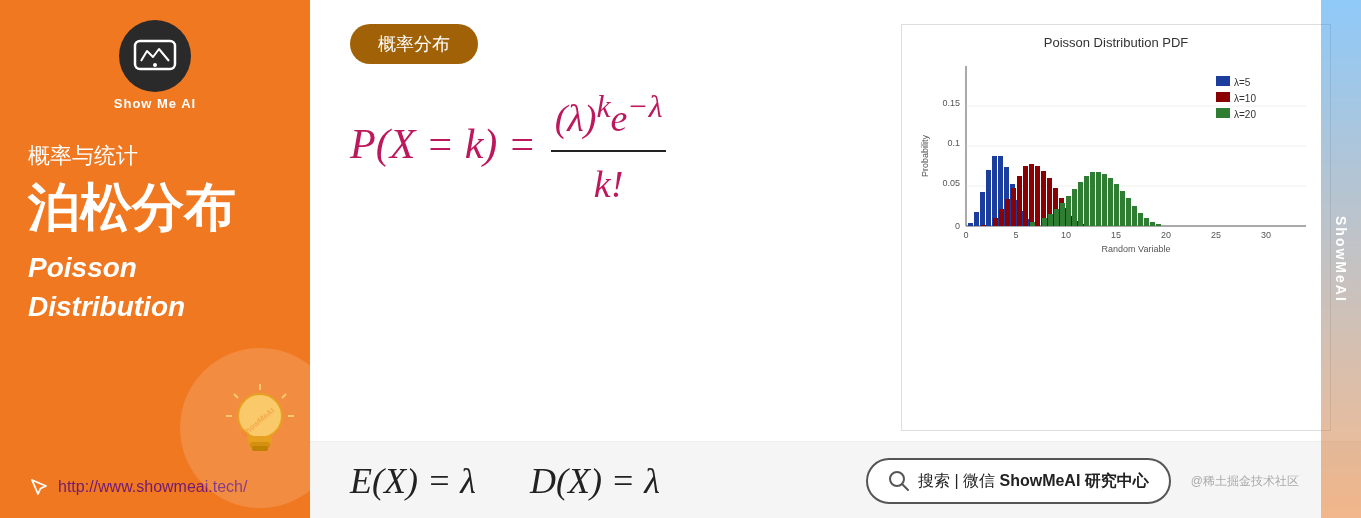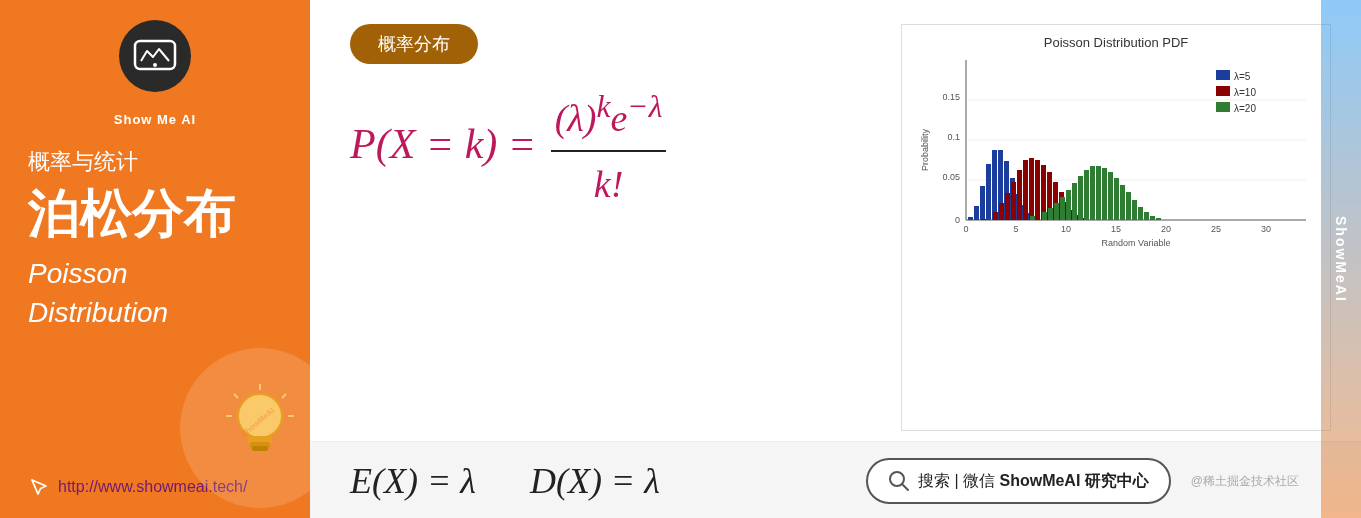--- a/index.html
+++ b/index.html
@@ -22,21 +22,20 @@
       padding: 20px 28px;
       position: relative;
       overflow: hidden;
     }
 
     .logo-area {
       display: flex;
       flex-direction: column;
       align-items: center;
       margin-bottom: 20px;
-      gap: 16px;
     }
 
     .logo-circle {
       width: 72px;
       height: 72px;
       background: #2a2a2a;
       border-radius: 50%;
       display: flex;
       align-items: center;
       justify-content: center;
@@ -53,37 +52,37 @@
       font-size: 13px;
       font-weight: bold;
       text-align: center;
       letter-spacing: 1px;
     }
 
     .subtitle {
       color: white;
       font-size: 22px;
       font-weight: 500;
-      margin-top: 0;
+      margin-top: 10px;
       margin-bottom: 8px;
     }
 
     .main-title {
       color: white;
       font-size: 52px;
       font-weight: 900;
       line-height: 1.1;
       margin-bottom: 12px;
     }
 
     .italic-title {
       color: white;
       font-style: italic;
       font-size: 28px;
-      font-weight: 400;
+      font-weight: 700;
       line-height: 1.4;
       margin-bottom: 16px;
     }
 
     .url-row {
       display: flex;
       align-items: center;
       gap: 8px;
       margin-top: auto;
     }
@@ -178,21 +177,21 @@
       border: 1px solid #ddd;
       position: relative;
       padding: 10px;
       overflow: hidden;
     }
 
     .chart-title {
       text-align: center;
       font-size: 13px;
       color: #333;
-      margin-bottom: 0;
+      margin-bottom: 6px;
     }
 
     
     .bottom-section {
       display: flex;
       align-items: center;
       padding: 16px 62px 14px 40px;
       background: #f5f5f5;
       border-top: 1px solid #eee;
       gap: 20px;

